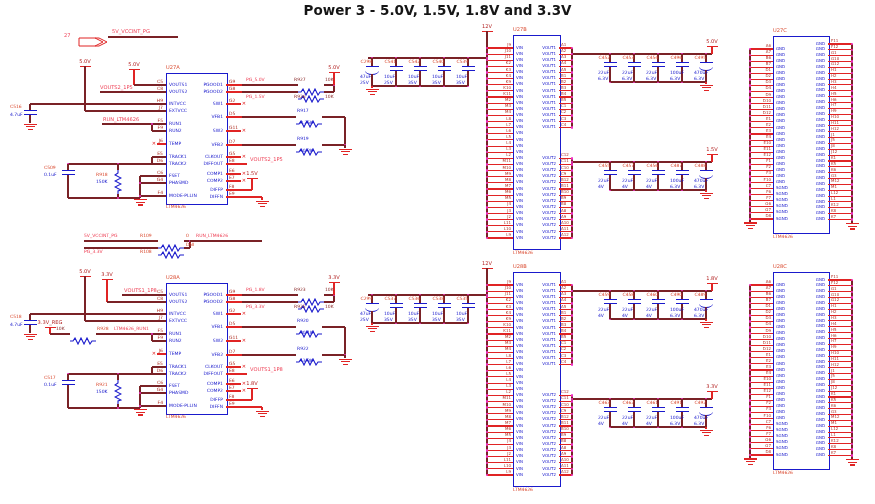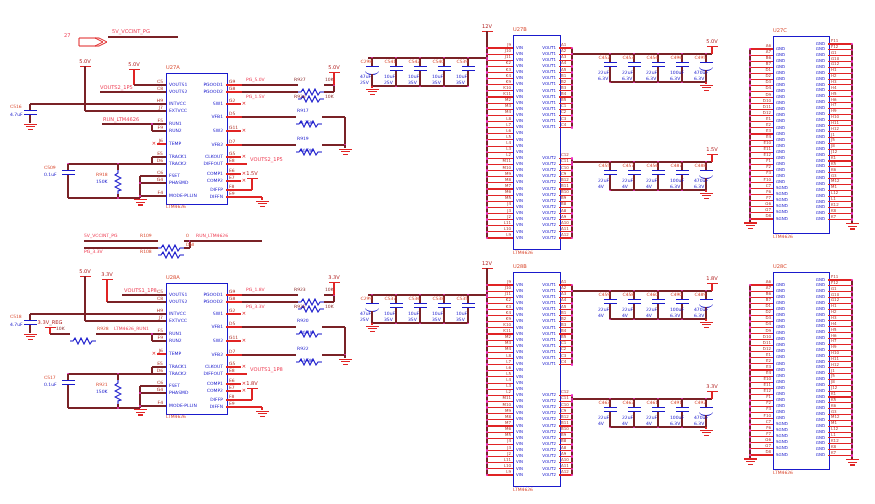--- a/index.html
+++ b/index.html
@@ -19,20 +19,21 @@
   .cw{color:#8a2a2a;}      
   .cp{color:#b03226;}      
   .cx{color:#e02424;}
   .title{position:absolute;left:0;right:0;top:2px;text-align:center;font-size:13.5px;
          font-weight:bold;color:#151515;font-family:"DejaVu Sans",sans-serif;}
 </style>
 </head>
 <body>
 
 <div id="canvas">
+  <div class="title">Power 3 - 5.0V, 1.5V, 1.8V and 3.3V</div>
 <div class="t s46 cn" style="left: 64px; top: 33px;">27</div>
     <div class="ab" style="left: 78px; top: 32px; width: 30px; height: 10px;"><svg width="30" height="10" viewBox="0 0 30 10">
         <path d="M1,1 H21 L29,5 L21,9 H1 Z" fill="none" stroke="#e02424" stroke-width="1"></path>
         <path d="M17,1 L25,5 L17,9" fill="none" stroke="#e02424" stroke-width="1"></path>
       </svg></div>
     <div class="ab" style="left: 108px; top: 36.45px; width: 70px; height: 1.1px; background: rgb(122, 34, 38);"></div>
     <div class="t s46 cn" style="left: 112px; top: 29px;">5V_VCCINT_PG</div>
     <div class="ab" style="left: 84px; top: 240.45px; width: 74px; height: 1.1px; background: rgb(122, 34, 38);"></div>
     <div class="ab" style="left: 84px; top: 247.45px; width: 74px; height: 1.1px; background: rgb(122, 34, 38);"></div>
     <div class="ab" style="left: 158px; top: 237px; width: 26px; height: 8px;"><svg width="26" height="8" viewBox="0 0 26 8">

